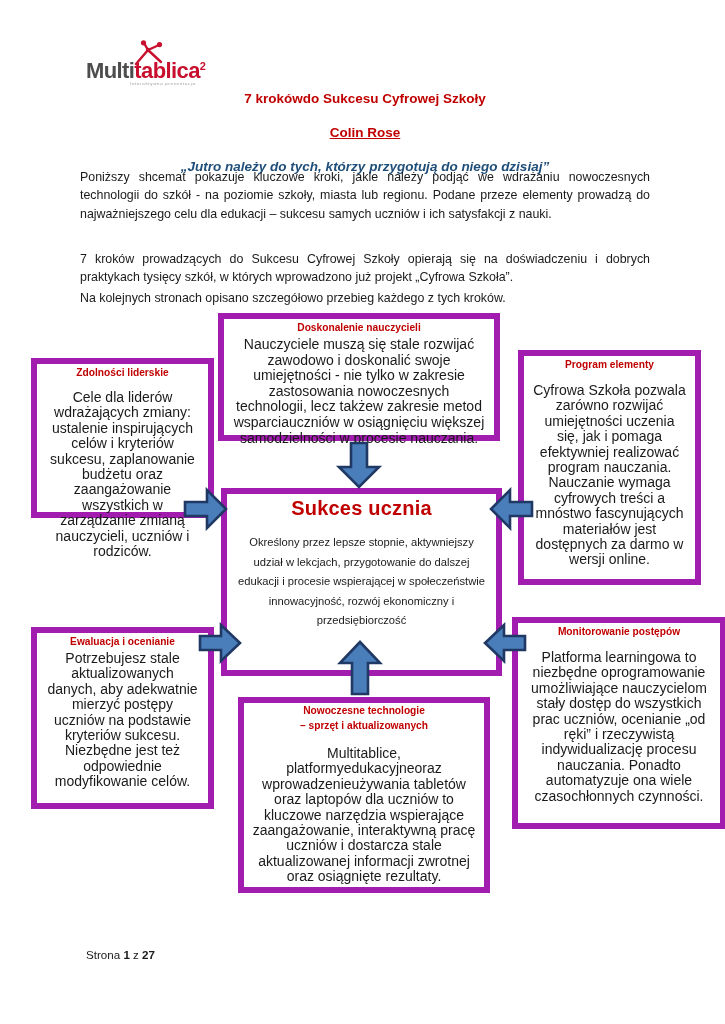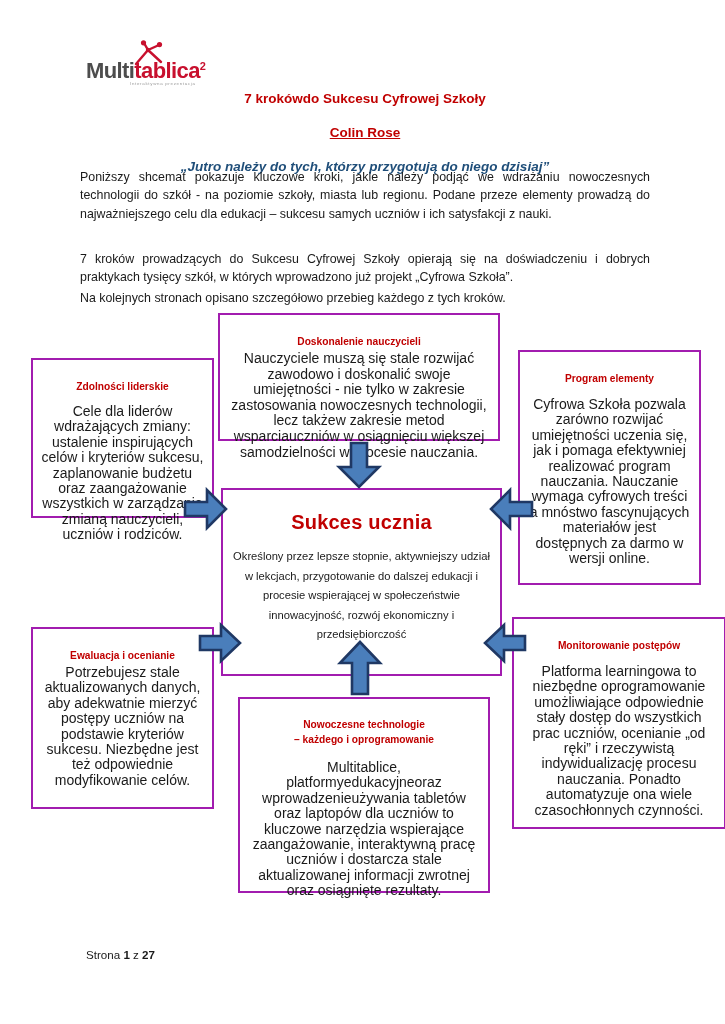--- a/index.html
+++ b/index.html
@@ -123,24 +123,24 @@
     position: absolute;
     left: 0;
     top: 0;
     width: 725px;
     height: 1024px;
     pointer-events: none;
   }
   .node {
     position: absolute;
     box-sizing: border-box;
-    border: 2px solid #a21caf;
+    border: 6px solid #a21caf;
     background: #ffffff;
     text-align: center;
-    padding: 19px 8px;
+    padding: 1px 8px;
     pointer-events: auto;
   }
   .node-title {
     color: #c00000;
     font-weight: bold;
     font-size: 10.2px;
     line-height: 15px;
     display: block;
     font-family: "Liberation Sans", sans-serif;
   }
@@ -257,26 +257,26 @@
       <span class="node-body">Określony przez lepsze stopnie, aktywniejszy udział w lekcjach, przygotowanie do dalszej edukacji i procesie wspierającej w społeczeństwie innowacyjność, rozwój ekonomiczny i przedsiębiorczość</span>
     </div>
 
     <div class="node" id="node-ewaluacja">
       <span class="node-title">Ewaluacja i ocenianie</span>
       <span class="node-body">Potrzebujesz stale aktualizowanych danych, aby adekwatnie mierzyć postępy uczniów na podstawie kryteriów sukcesu. Niezbędne jest też odpowiednie modyfikowanie celów.</span>
     </div>
 
     <div class="node" id="node-monitorowanie">
       <span class="node-title">Monitorowanie postępów</span>
-      <span class="node-body">Platforma learningowa to niezbędne oprogramowanie umożliwiające odpowiednie stały dostęp do wszystkich prac uczniów, ocenianie „od ręki” i rzeczywistą indywidualizację procesu nauczania. Ponadto automatyzuje ona wiele czasochłonnych czynności.</span>
+      <span class="node-body">Platforma learningowa to niezbędne oprogramowanie umożliwiające nauczycielom stały dostęp do wszystkich prac uczniów, ocenianie „od ręki” i rzeczywistą indywidualizację procesu nauczania. Ponadto automatyzuje ona wiele czasochłonnych czynności.</span>
     </div>
 
     <div class="node" id="node-technologie">
       <span class="node-title two-line">Nowoczesne technologie</span>
-      <span class="node-title two-line">– każdego i oprogramowanie</span>
+      <span class="node-title two-line">– sprzęt i aktualizowanych</span>
       <span class="node-body">Multitablice, platformyedukacyjneoraz wprowadzenieużywania tabletów oraz laptopów dla uczniów to kluczowe narzędzia wspierające zaangażowanie, interaktywną pracę uczniów i dostarcza stale aktualizowanej informacji zwrotnej oraz osiągnięte rezultaty.</span>
     </div>
 
     <div class="arrow" id="arrow-top">
       <svg viewBox="0 0 50 48" width="50" height="48" xmlns="http://www.w3.org/2000/svg">
         <polygon points="17,2 33,2 33,26 45,26 25,46 5,26 17,26" fill="#4a7ebb" stroke="#1f3864" stroke-width="2.6" stroke-linejoin="miter"></polygon>
       </svg>
     </div>
 
     <div class="arrow" id="arrow-left">

